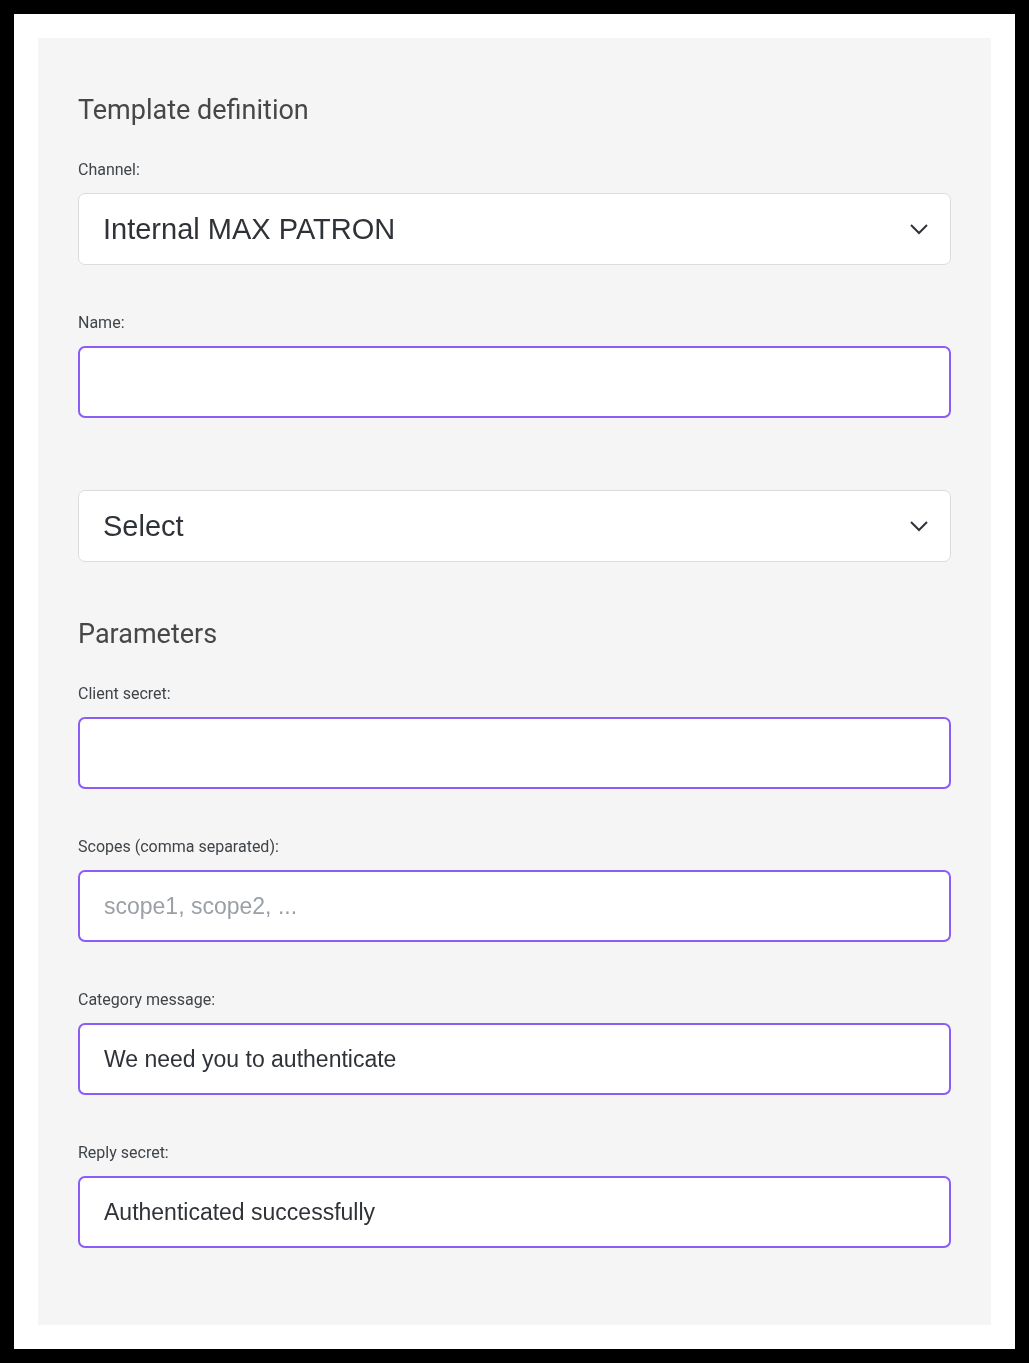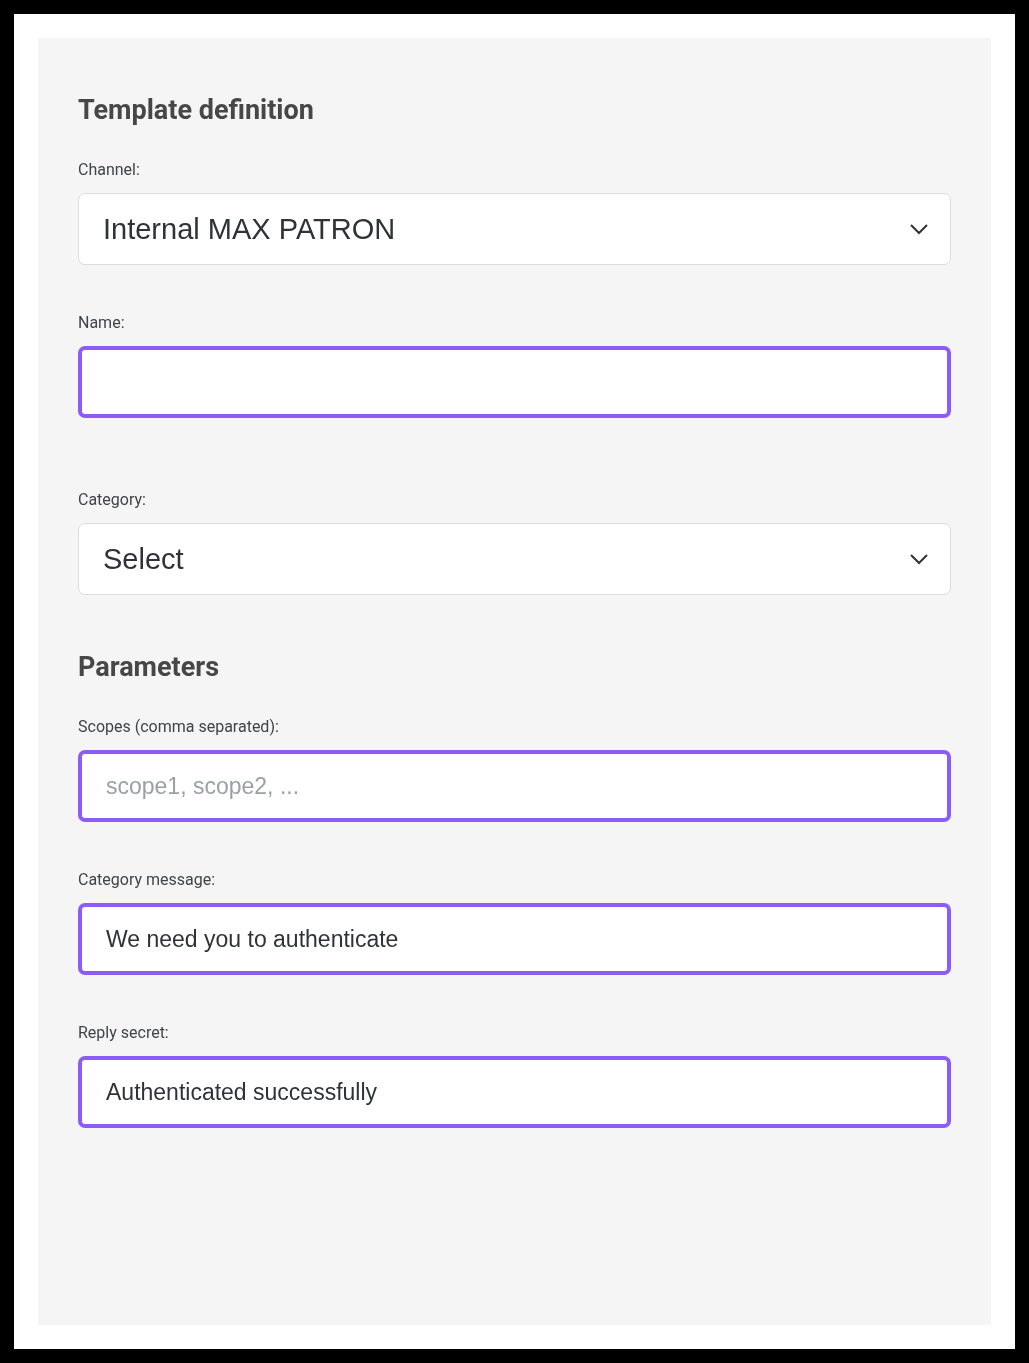--- a/index.html
+++ b/index.html
@@ -16,21 +16,21 @@
     padding: 24px;
   }
   .panel {
     background: #f5f5f5;
     width: 100%;
     height: 100%;
     padding: 56px 40px 40px 40px;
   }
   h2 {
     font-size: 27px;
-    font-weight: 700;
+    font-weight: 400;
     color: #474747;
     margin-bottom: 34px;
   }
   .field {
     margin-bottom: 48px;
   }
   .field:last-of-type {
     margin-bottom: 48px;
   }
   label.lbl {
@@ -75,21 +75,21 @@
     stroke-width: 2;
     fill: none;
   }
   input[type="text"] {
     width: 100%;
     height: 72px;
     padding: 8px 24px;
     font-size: 23px;
     color: #2f3338;
     background: #fff;
-    border: 4px solid #8b5cf6;
+    border: 2px solid #8b5cf6;
     border-radius: 7px;
     outline: none;
   }
   input[type="text"]::placeholder {
     color: #9aa0a6;
   }
   .params-h2 {
     margin-top: 10px;
     margin-bottom: 34px;
   }
@@ -121,35 +121,38 @@
         </span>
       </div>
     </div>
 
     <div class="field f-name">
       <label class="lbl">Name:</label>
       <input type="text" value="" style="">
     </div>
 
     <div class="field f-cat">
-      <label class="lbl">Category:</label>
       <div class="select-wrap">
         <select>
           <option>Select</option>
         </select>
         <span class="chev">
           <svg viewBox="0 0 20 12">
               <polyline points="2,2 10,10 18,2"></polyline>
             </svg>
         </span>
       </div>
     </div>
 
     <h2 class="params-h2">Parameters</h2>
 
+    <div class="field f-cs">
+      <label class="lbl">Client secret:</label>
+      <input type="text" value="" style="">
+    </div>
 
     <div class="field f-sc">
       <label class="lbl">Scopes (comma separated):</label>
       <input type="text" placeholder="scope1, scope2, ..." style="">
     </div>
 
     <div class="field f-rm">
       <label class="lbl">Category message:</label>
       <input type="text" value="We need you to authenticate" style="">
     </div>

